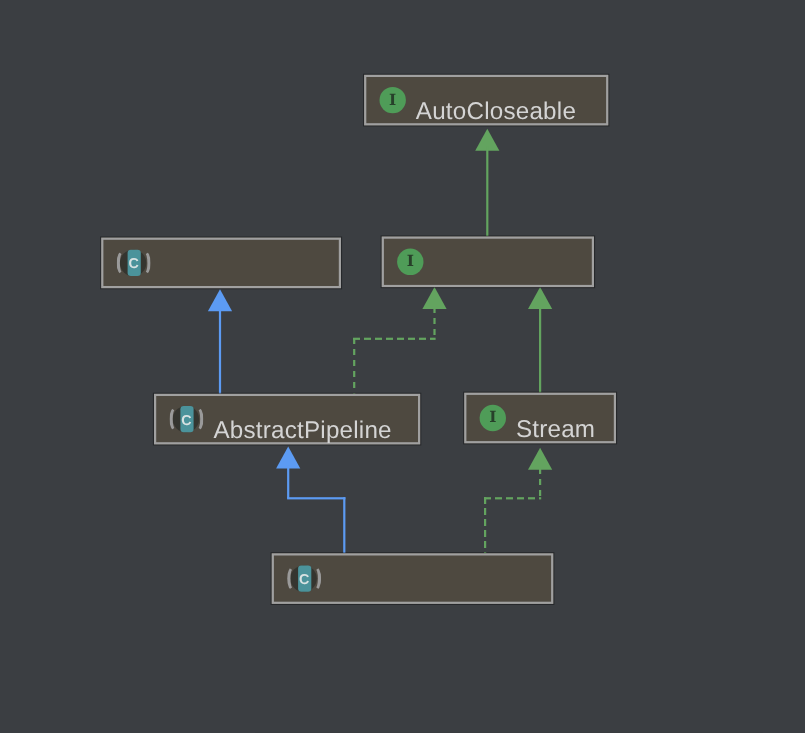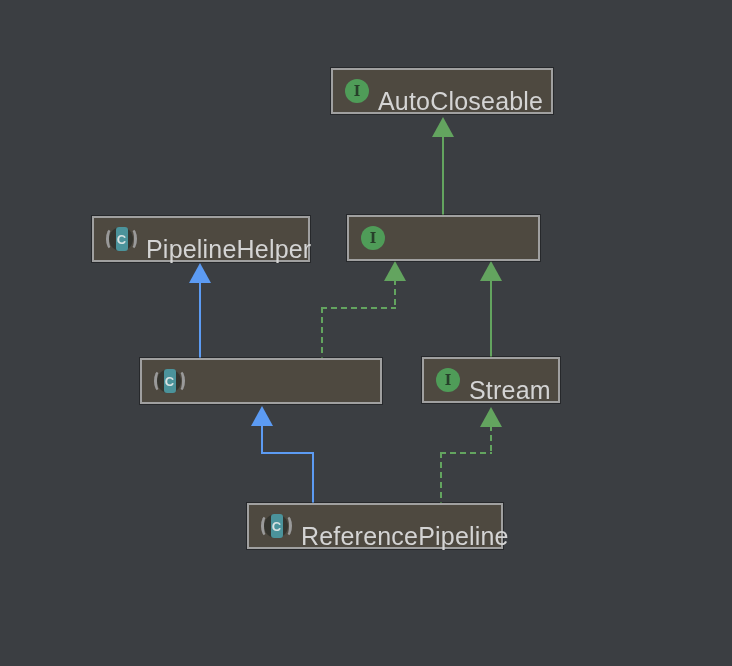--- a/index.html
+++ b/index.html
@@ -24,21 +24,21 @@
   
   .node{
     position:absolute;height:46px;box-sizing:border-box;
     background:var(--node-fill);
     border:2px solid var(--node-border);
     box-shadow:0 0 0 1px rgba(0,0,0,.35);
     display:flex;align-items:center;gap:9px;padding:0 12px;
     cursor:default;
   }
   .node .label{
-    color:var(--label-color);font-size:25px;letter-spacing:.2px;
+    color:var(--label-color);font-size:22px;letter-spacing:.2px;
     white-space:nowrap;
     margin-top:20px;
   }
   
   .iface-icon{
     flex:none;width:24px;height:24px;border-radius:50%;
     background:var(--iface-green);
     display:flex;align-items:center;justify-content:center;
     font-family:"DejaVu Serif",serif;font-weight:bold;font-size:14px;
     color:var(--iface-letter);line-height:1;
@@ -104,44 +104,43 @@
     <span class="label">AutoCloseable</span>
   </div>
 
   <div class="node" style="left:92px;top:216px;width:218px;">
     <span class="abs-icon">
       <span class="circle"></span>
       <span class="paren l"></span>
       <span class="paren r"></span>
       <span class="band">C</span>
     </span>
-    <span class="label">PipelineHelper</span>
   </div>
 
   <div class="node" style="left:347px;top:215px;width:193px;">
     <span class="iface-icon">I</span>
   </div>
 
   <div class="node" style="left:140px;top:358px;width:242px;">
     <span class="abs-icon">
       <span class="circle"></span>
       <span class="paren l"></span>
       <span class="paren r"></span>
       <span class="band">C</span>
     </span>
+    <span class="label">AbstractPipeline</span>
   </div>
 
   <div class="node" style="left:422px;top:357px;width:138px;">
     <span class="iface-icon">I</span>
     <span class="label">Stream</span>
   </div>
 
   <div class="node" style="left:247px;top:503px;width:256px;">
     <span class="abs-icon">
       <span class="circle"></span>
       <span class="paren l"></span>
       <span class="paren r"></span>
       <span class="band">C</span>
     </span>
-    <span class="label">ReferencePipeline</span>
   </div>
 
 </div>
 
 </body></html>

